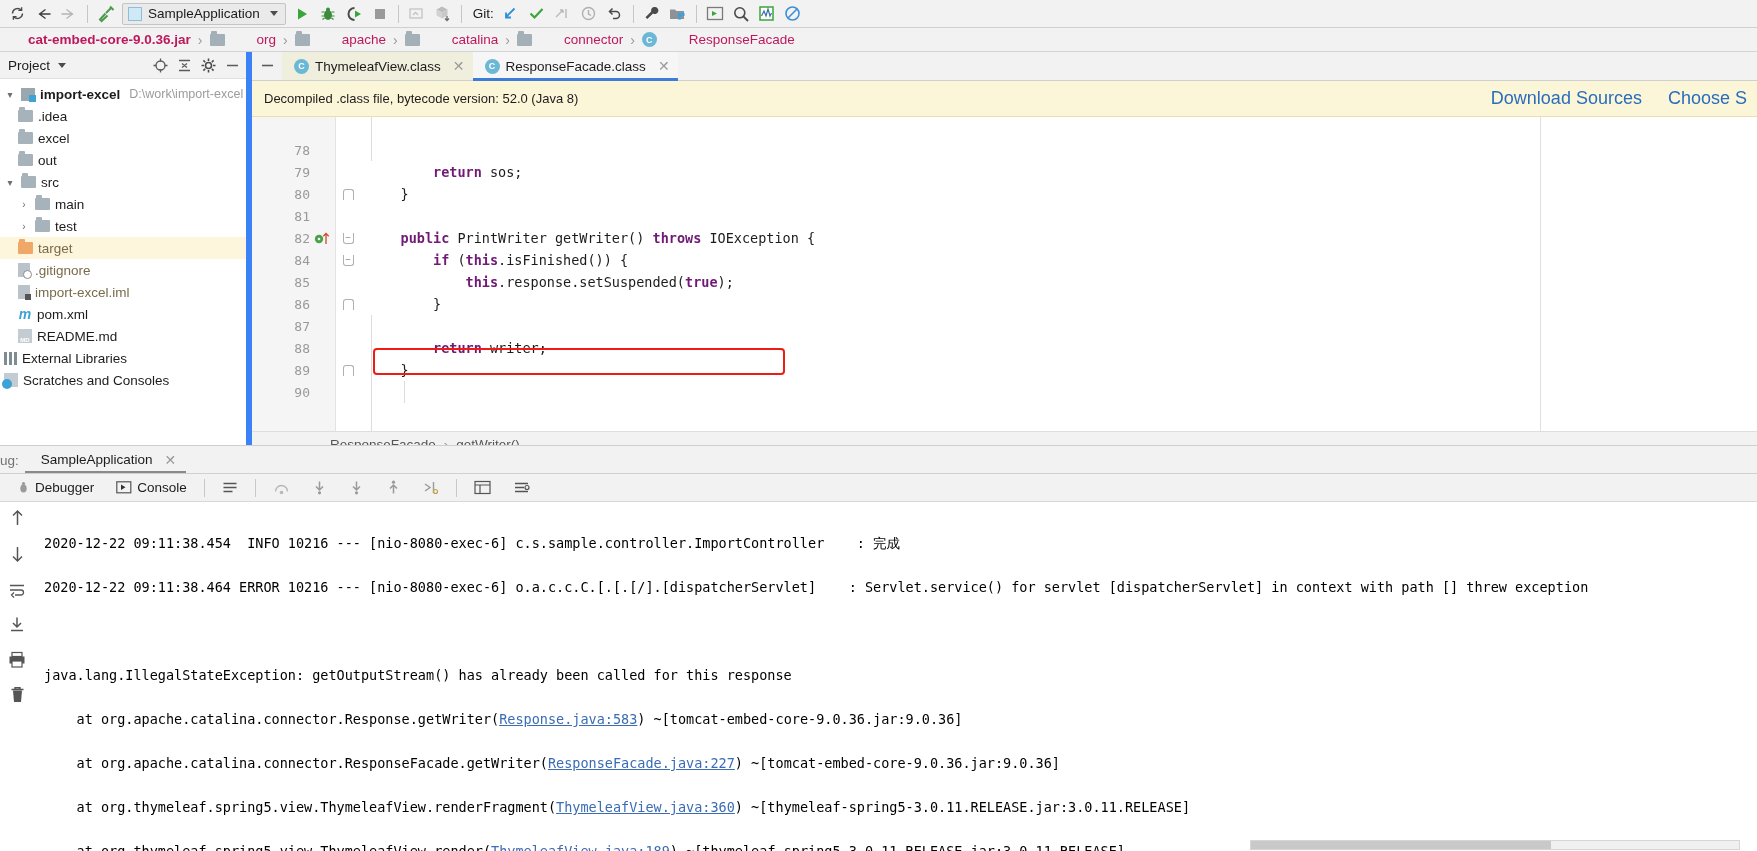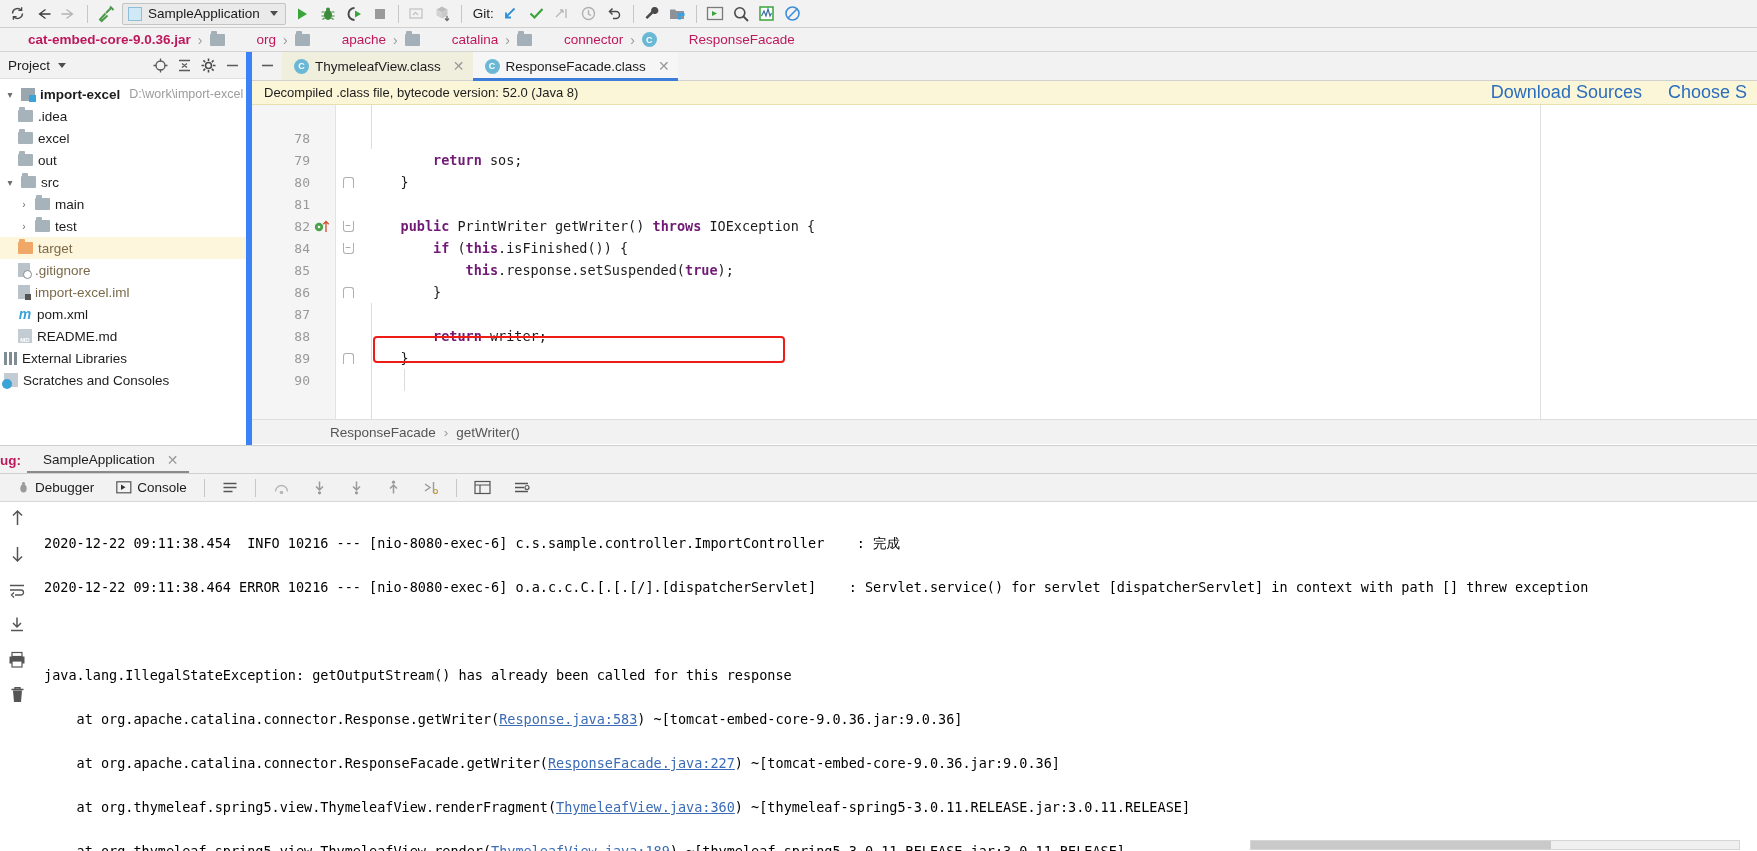--- a/index.html
+++ b/index.html
@@ -164,21 +164,21 @@
   }
   .etab.inactive { background: #f0eedd; }
   .etab.active { background: #f6f6f6; }
   .etab.active::after {
     content: ""; position: absolute; left: 0; right: 0; bottom: -1px;
     height: 3px; background: #3b7dd8;
   }
   .tab-x { color: #9a9a9a; font-size: 14px; margin-left: 6px; }
 
   .notifbar {
-    height: 24px; background: #fcf6d9; border-bottom: 1px solid #e8dfae;
+    height: 36px; background: #fcf6d9; border-bottom: 1px solid #e8dfae;
     display: flex; align-items: center; padding: 0 10px 0 12px;
     font-size: 13px; color: #1c1c1c; gap: 41px;
   }
   .notif-links { margin-left: auto; display: flex; gap: 26px; }
   .notif-links a { color: #2a6dbd; text-decoration: none; font-size: 18px; }
 
   .code-area {
     position: relative; height: 314px; background: #ffffff;
     overflow: hidden;
   }
@@ -240,21 +240,21 @@
 
   
   .debugwin {
     position: absolute; left: 0; top: 445px; width: 1757px; height: 406px;
     background: #ffffff; border-top: 1px solid #cfcfcf;
   }
   .dw-tabs {
     height: 28px; background: #f2f2f2; display: flex; align-items: flex-end;
     border-bottom: 1px solid #d0d0d0; padding-left: 0;
   }
-  .dw-label { font-size: 13.5px; color: #be185d; padding: 0 6px 5px 0; font-weight: bold; }
+  .dw-label { font-size: 13.5px; color: #737373; padding: 0 6px 5px 0; }
   .dw-tab {
     height: 27px; display: flex; align-items: center; gap: 6px;
     padding: 0 10px; font-size: 13.5px; color: #1c1c1c; position: relative;
   }
   .dw-tab.active::after {
     content: ""; position: absolute; left: 0; right: 0; bottom: 0;
     height: 2px; background: #8a8a8a;
   }
   .dw-subbar {
     height: 28px; background: #f2f2f2; display: flex; align-items: center;

